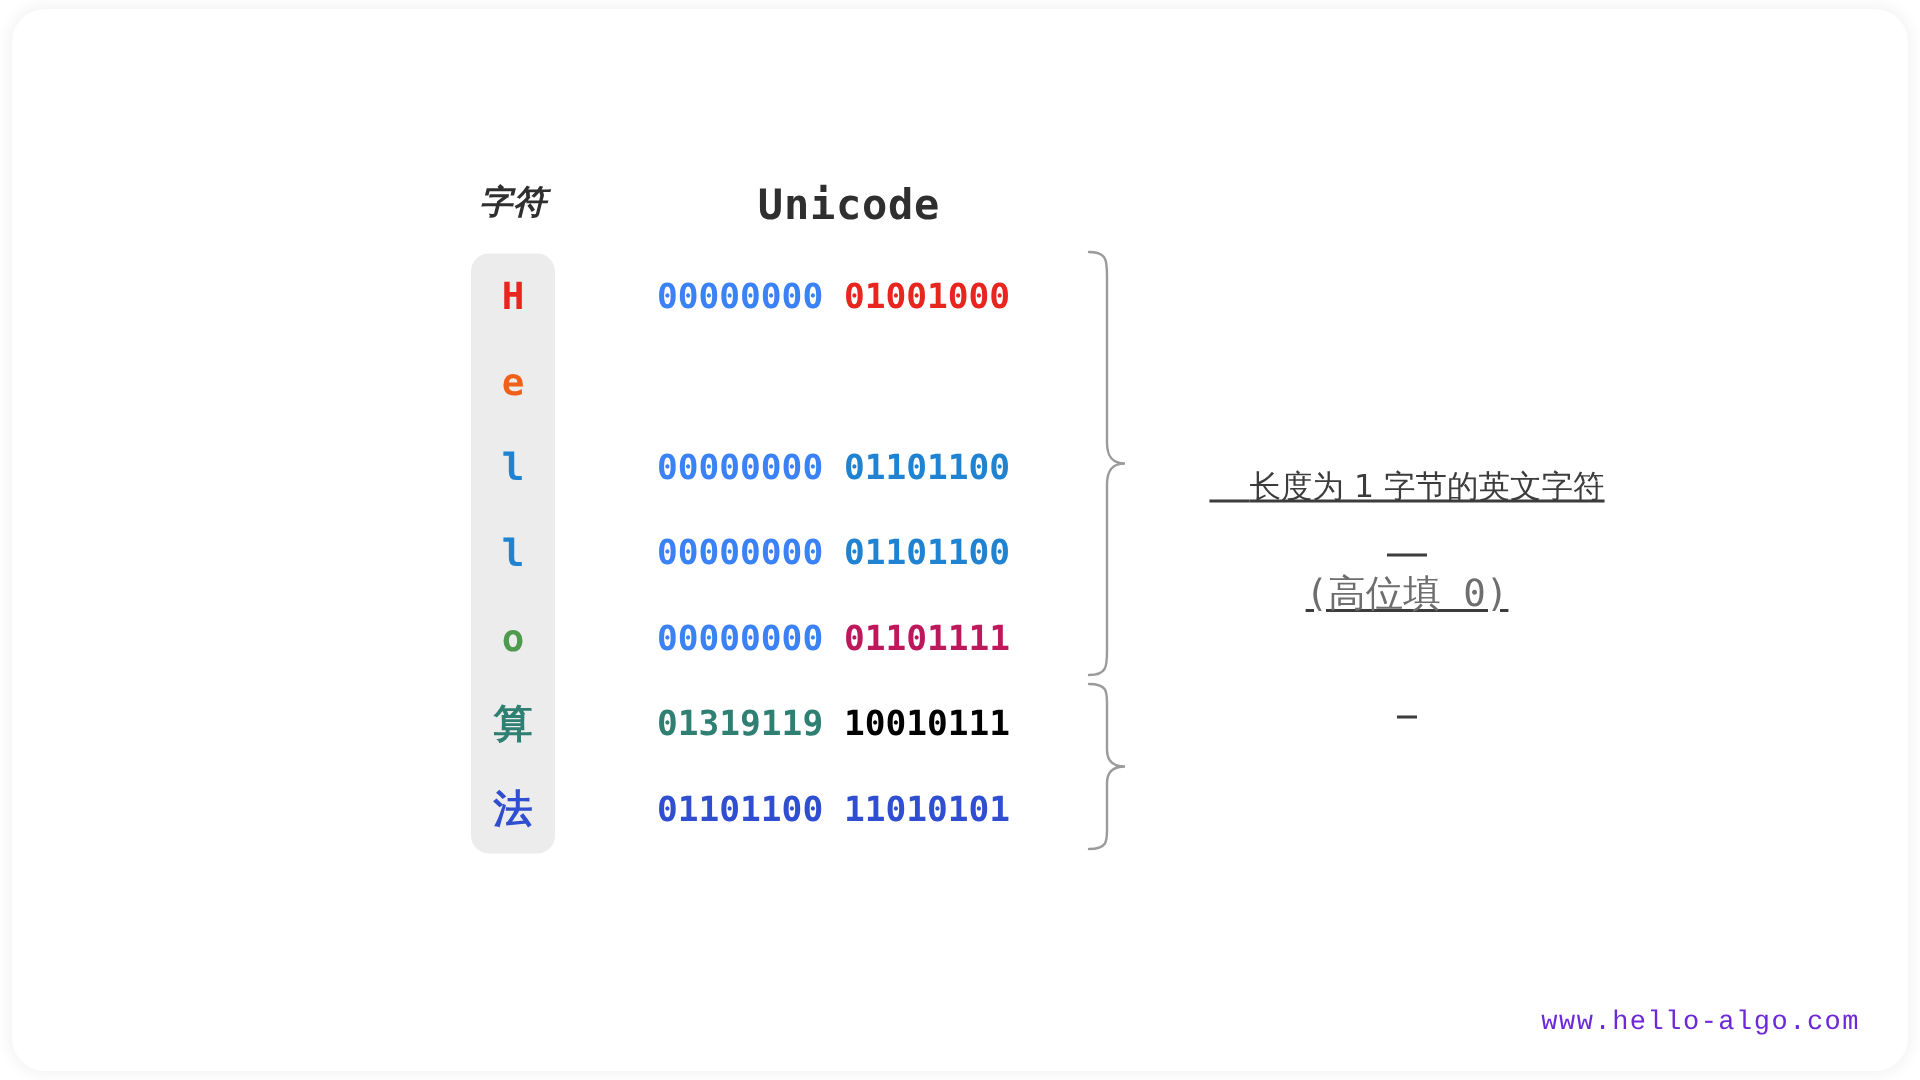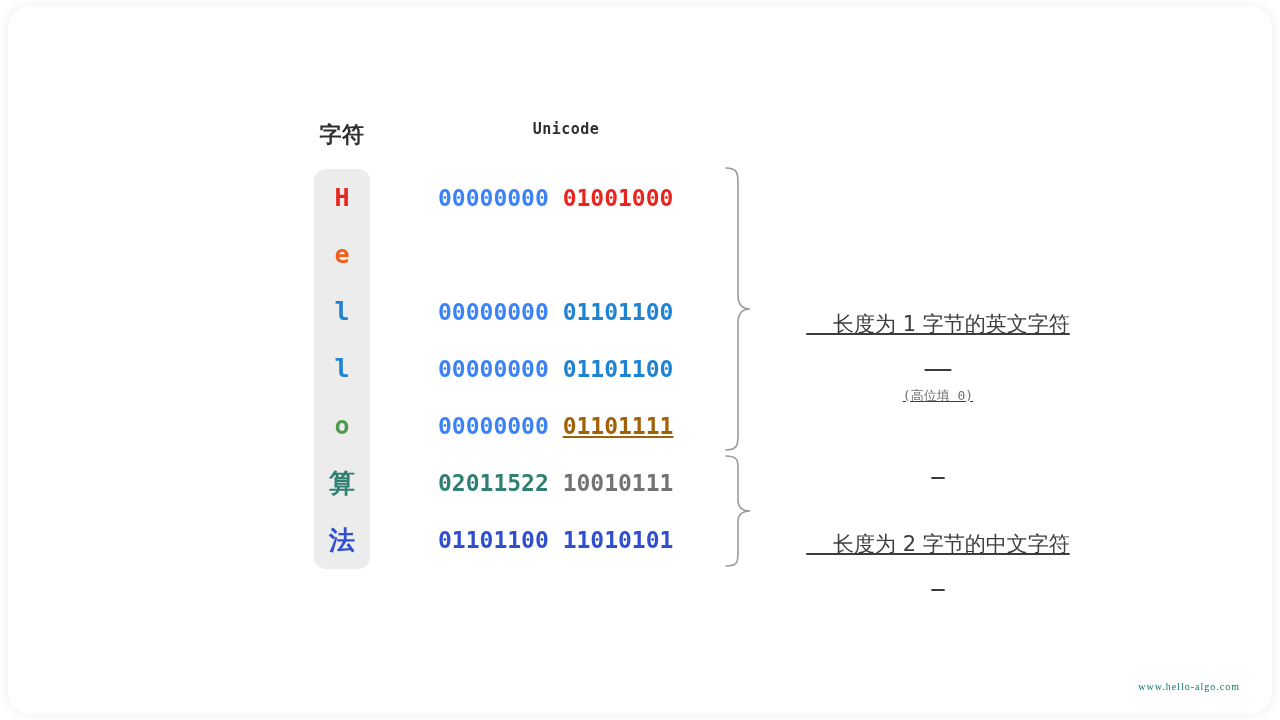--- a/index.html
+++ b/index.html
@@ -32,28 +32,29 @@
     position: absolute;
     left: 306px;
     top: 114px;
     width: 56px;
     text-align: center;
     font-size: 22px;
     font-weight: bold;
     color: #2f2f2f;
     font-family: "Liberation Sans", "DejaVu Sans", sans-serif;
     letter-spacing: 0.5px;
+    font-style: italic;
   }
   #col-header-unicode {
     position: absolute;
     left: 430px;
     top: 114px;
     width: 256px;
     text-align: center;
-    font-size: 15px;
+    font-size: 28px;
     font-weight: bold;
     color: #2f2f2f;
     font-family: "DejaVu Sans Mono", "Liberation Mono", monospace;
     letter-spacing: 0.5px;
   }
 
   
   #char-column-background {
     position: absolute;
     left: 306px;
@@ -128,33 +129,33 @@
     width: 320px;
   }
   #annotation-chinese {
     left: 770px;
     top: 484px;
     width: 320px;
   }
   .annotation-sub {
     display: block;
     font-family: "DejaVu Sans Mono", "Liberation Mono", monospace;
-    font-size: 13px;
+    font-size: 25px;
     color: #6e6e6e;
   }
 
   
   #watermark {
     position: absolute;
     right: 32px;
     bottom: 22px;
-    font-size: 10px;
-    color: #0f766e;
+    font-size: 18px;
+    color: #6d28d9;
     letter-spacing: 1px;
-    font-family: Liberation Serif, serif;
+    font-family: Liberation Mono, monospace;
   }
 </style>
 </head>
 <body>
 
 <div id="figure-card">
 
   <div id="col-header-char">字符</div>
   <div id="col-header-unicode">Unicode</div>
 
@@ -171,25 +172,25 @@
       <div class="table-row" style="top: 284px;">
         <div class="char-cell" style="color: rgb(32, 131, 209);">l</div>
         <div class="bits-cell"><span class="bits-high">00000000 </span><span style="color: rgb(32, 131, 209);">01101100</span></div>
       </div>
       <div class="table-row" style="top: 341px;">
         <div class="char-cell" style="color: rgb(32, 131, 209);">l</div>
         <div class="bits-cell"><span class="bits-high">00000000 </span><span style="color: rgb(32, 131, 209);">01101100</span></div>
       </div>
       <div class="table-row" style="top: 398px;">
         <div class="char-cell" style="color: rgb(78, 154, 78);">o</div>
-        <div class="bits-cell"><span class="bits-high">00000000 </span><span style="color: #a16207; text-decoration: underline;">01101111</span></div>
+        <div class="bits-cell"><span class="bits-high">00000000 </span><span style="color: #be185d;">01101111</span></div>
       </div>
       <div class="table-row" style="top: 455px;">
         <div class="char-cell cjk" style="color: rgb(47, 127, 114);">算</div>
-        <div class="bits-cell"><span style="color: rgb(47, 127, 114);">02011522 </span><span style="color: #737373;">10010111</span></div>
+        <div class="bits-cell"><span style="color: rgb(47, 127, 114);">01319119 </span><span style="color: #000000;">10010111</span></div>
       </div>
       <div class="table-row" style="top: 512px;">
         <div class="char-cell cjk" style="color: rgb(47, 79, 208);">法</div>
         <div class="bits-cell"><span style="color: rgb(47, 79, 208);">01101100 </span><span style="color: rgb(47, 79, 208);">11010101</span></div>
       </div>
     </div>
 
   <div id="brace-group-1">
     <svg width="40" height="290" viewBox="0 0 40 290" fill="none">
       <path d="M6 4 C 18 4, 18 10, 18 20 L 18 131 C 18 141, 22 145, 30 145
@@ -202,19 +203,16 @@
       <path d="M6 4 C 18 4, 18 9, 18 17 L 18 48 C 18 55, 22 59, 30 59
                C 22 59, 18 63, 18 70 L 18 101 C 18 109, 18 114, 6 114" stroke="#9b9b9b" stroke-width="1.6" fill="none" stroke-linecap="round"></path>
     </svg>
   </div>
 
   <div class="annotation" id="annotation-english">
     <span>长度为 1 字节的英文字符</span>
     <span class="annotation-sub">(高位填 0)</span>
   </div>
 
-  <div class="annotation" id="annotation-chinese">
-    <span>长度为 2 字节的中文字符</span>
-  </div>
 
   <div id="watermark">www.hello-algo.com</div>
 
 </div>
 
 </body></html>

